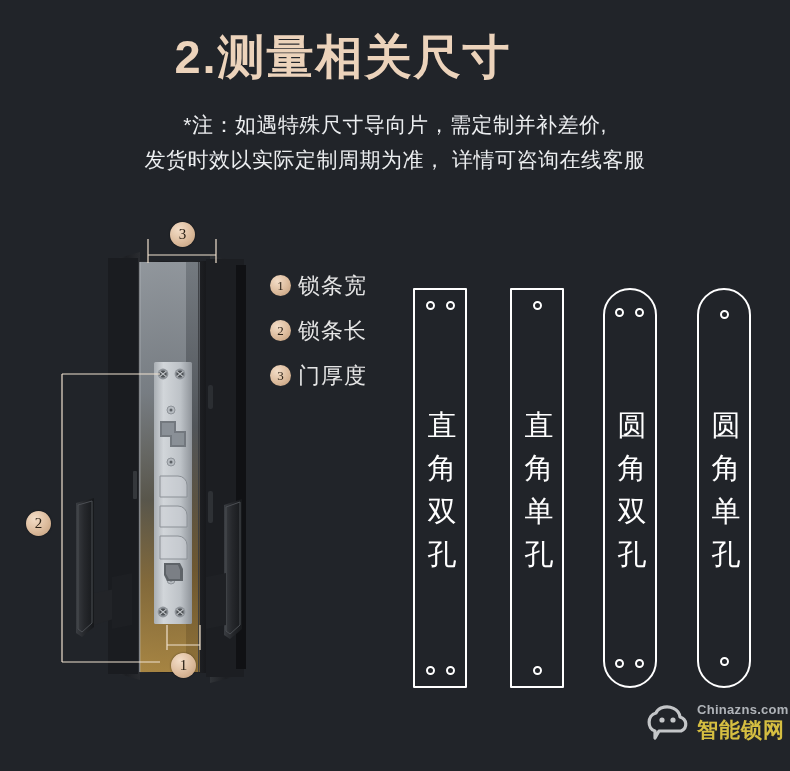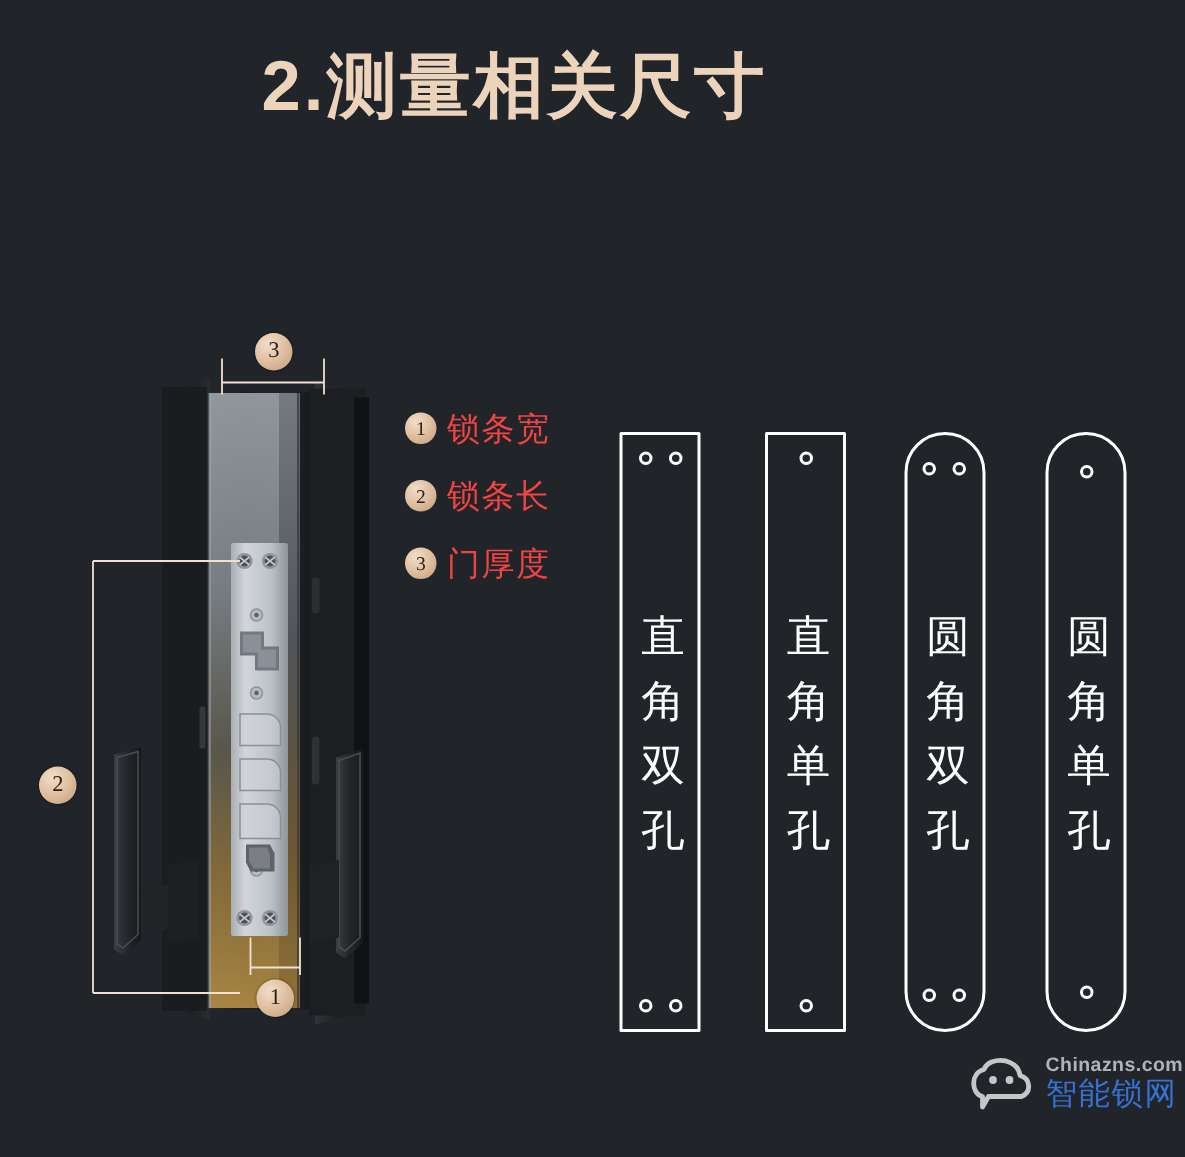--- a/index.html
+++ b/index.html
@@ -113,21 +113,21 @@
     line-height: 21px;
     text-align: center;
     font-family: "Liberation Serif", "DejaVu Serif", serif;
   }
   .legend-label {
     position: absolute;
     left: 28px;
     top: 0;
     font-size: 22px;
     line-height: 27px;
-    color: #ef4444;
+    color: #e5e5e5;
     white-space: nowrap;
     letter-spacing: 1px;
   }
 
   
   .plates {
     position: absolute;
     left: 400px;
     top: 288px;
     width: 370px;
@@ -209,33 +209,37 @@
     font-weight: bold;
     letter-spacing: 0.3px;
     white-space: nowrap;
   }
   .wm-bottom {
     position: absolute;
     left: 52px;
     top: 15px;
     font-size: 21px;
     line-height: 25px;
-    color: #3b82f6;
-    font-weight: normal;
+    color: #fde047;
+    font-weight: bold;
     letter-spacing: 1px;
     white-space: nowrap;
   }
 </style>
 </head>
 <body>
 
 <div id="page">
 
   <div class="section-title">2.测量相关尺寸</div>
 
+  <div class="subtitle-block">
+    <div class="subtitle-line">*注：如遇特殊尺寸导向片，需定制并补差价,</div>
+    <div class="subtitle-line">发货时效以实际定制周期为准， 详情可咨询在线客服</div>
+  </div>
 
   <div class="product-stage">
 
     <svg class="lock-figure" viewBox="0 0 260 500" xmlns="http://www.w3.org/2000/svg">
       <defs>
         <linearGradient id="doorPanel" x1="0" y1="0" x2="1" y2="0">
           <stop offset="0%" stop-color="#2b2d31"></stop>
           <stop offset="35%" stop-color="#1b1c20"></stop>
           <stop offset="75%" stop-color="#25272b"></stop>
           <stop offset="100%" stop-color="#141518"></stop>

